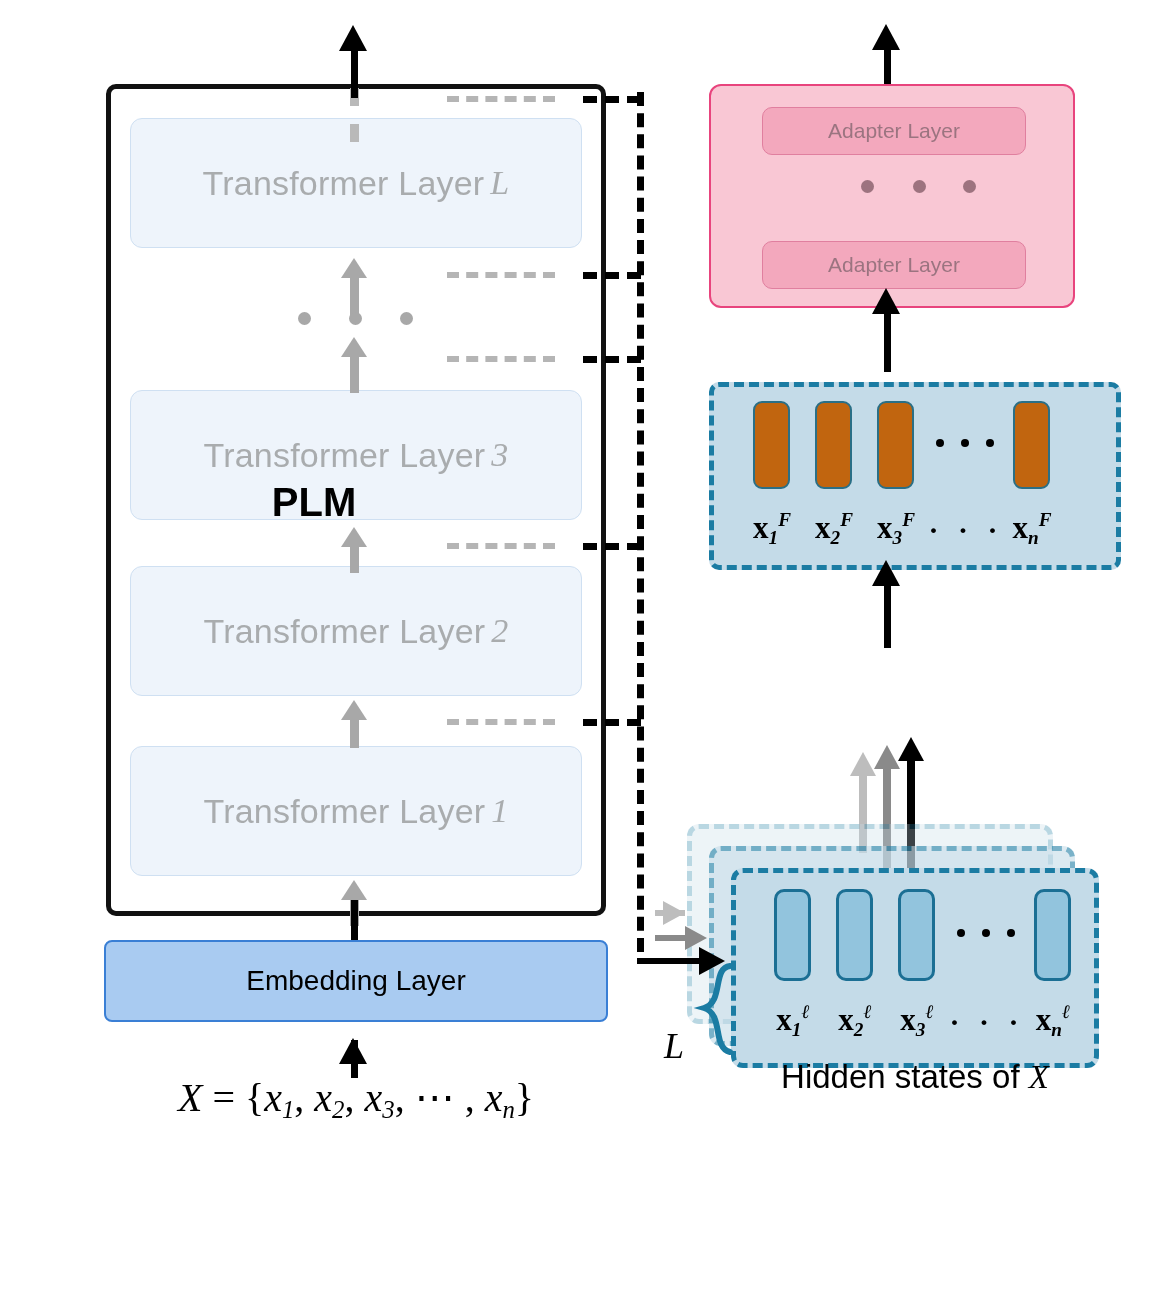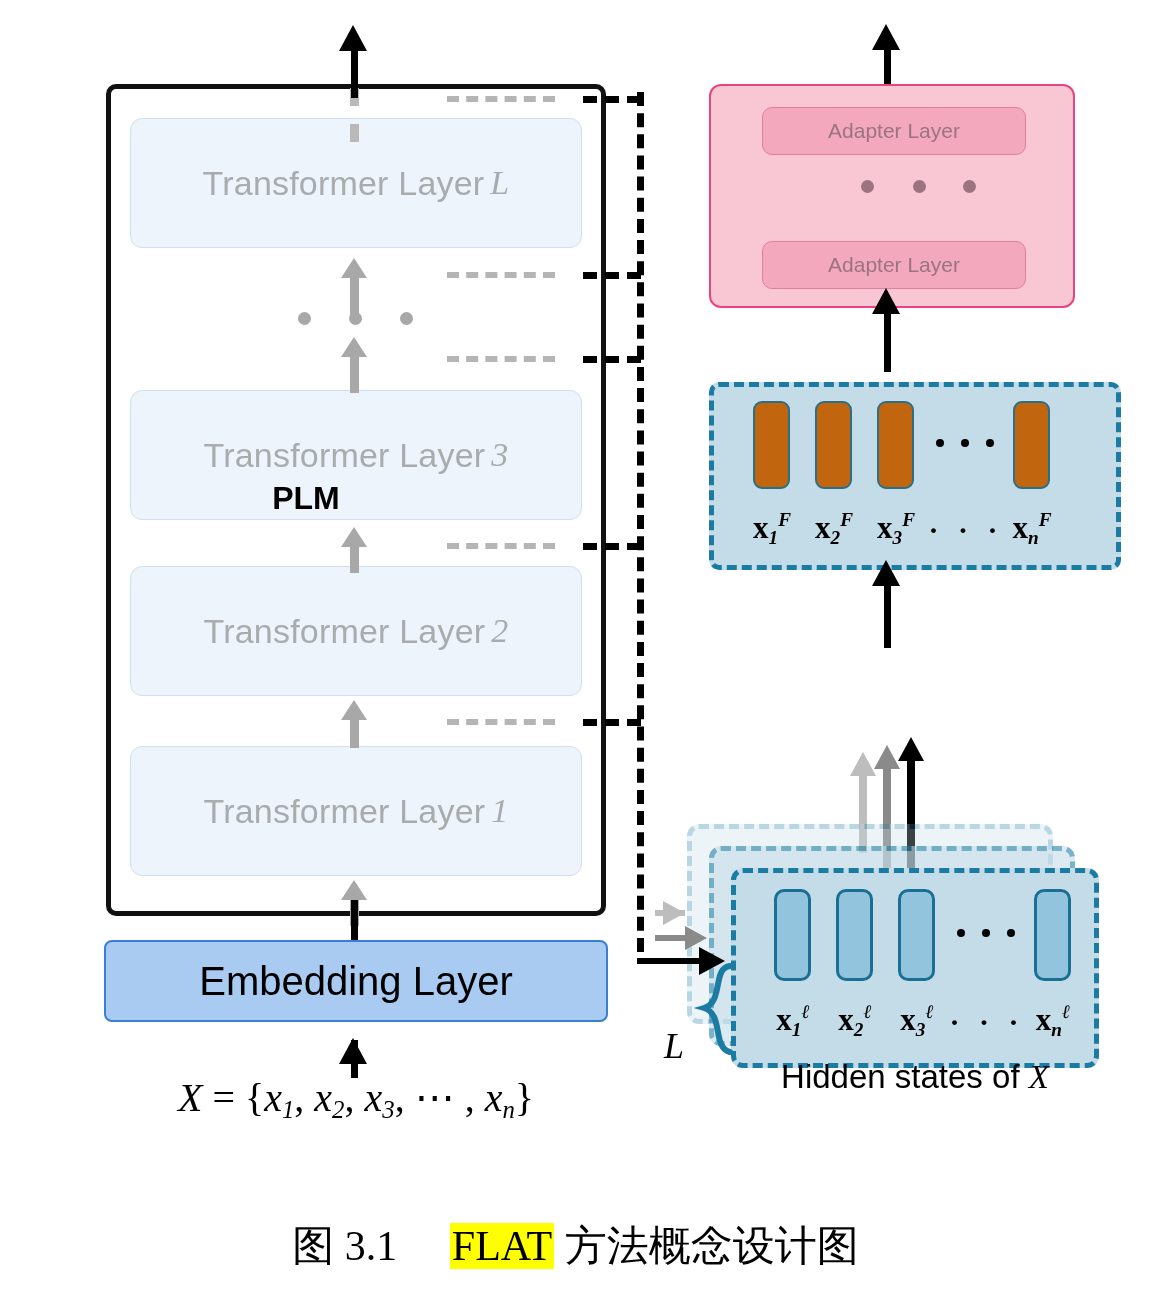--- a/index.html
+++ b/index.html
@@ -16,21 +16,21 @@
           background:#eef4fb;border:1px solid #cfe0f2;border-radius:12px;
           box-sizing:border-box;display:flex;align-items:center;justify-content:center;
           color:#a9acae;font-size:34px;letter-spacing:.2px;}
   .tlayer .mathvar{font-family:"Liberation Serif", serif;font-style:italic;font-size:34px;padding-left:6px;}
   #tlayer-L{top:118px;}
   #tlayer-3{top:390px;}
   #tlayer-2{top:566px;}
   #tlayer-1{top:746px;}
 
   #plm-label{position:absolute;left:106px;top:480px;width:400px;text-align:center;
-             font-size:32px;font-weight:bold;color:#000;}
+             font-size:40px;font-weight:bold;color:#000;padding-left:8px;}
   .gstem{position:absolute;background:#a8a8a8;width:9px;}
   .ghead{position:absolute;width:0;height:0;border-left:13px solid transparent;
          border-right:13px solid transparent;border-bottom:20px solid #a8a8a8;}
 
   
   #gray-dash-top{position:absolute;left:350px;top:88px;width:0;height:54px;
                  border-left:9px dashed #b9b9b9;}
 
   
   #black-top-stem{position:absolute;left:351px;top:48px;width:7px;height:50px;background:#000;}
@@ -38,21 +38,21 @@
                   border-left:14px solid transparent;border-right:14px solid transparent;
                   border-bottom:26px solid #000;}
 
   
   .pdot{position:absolute;width:13px;height:13px;border-radius:50%;background:#a8a8a8;}
 
   
   #embedding-layer{position:absolute;left:104px;top:940px;width:504px;height:82px;
                    background:#a9cbf1;border:2px solid #3a7fd5;border-radius:8px;
                    box-sizing:border-box;display:flex;align-items:center;justify-content:center;
-                   font-size:40px;color:#000;}
+                   font-size:28px;color:#000;}
 
   #emb-in-stem{position:absolute;left:351px;top:1040px;width:7px;height:38px;background:#000;}
   #emb-in-head{position:absolute;left:339px;top:1038px;width:0;height:0;
                border-left:14px solid transparent;border-right:14px solid transparent;
                border-bottom:26px solid #000;}
   #emb-out-stem{position:absolute;left:351px;top:900px;width:7px;height:42px;background:#000;}
 
   
   #input-formula{position:absolute;left:106px;top:1074px;width:500px;text-align:center;
                  font-family:"Liberation Serif", serif;font-size:40px;color:#000;}
@@ -314,20 +314,14 @@
   <svg id="brace-svg" width="46" height="96" viewBox="0 0 46 96">
     <path d="M40 4 C 22 6, 34 40, 14 46 C 34 52, 22 86, 40 90" fill="none" stroke="#1b7ca3" stroke-width="6" stroke-linecap="round"></path>
   </svg>
   <div id="brace-L">L</div>
 
   <div id="hidden-caption">
     <span>Hidden states of</span>
     <span class="mv">X</span>
   </div>
 
-  <div id="figure-caption">
-    <span>图 3.1</span>
-    &nbsp;&nbsp;&nbsp;
-    <span id="caption-highlight">FLAT</span>
-    <span>方法概念设计图</span>
-  </div>
 
 </div>
 
 </body></html>

